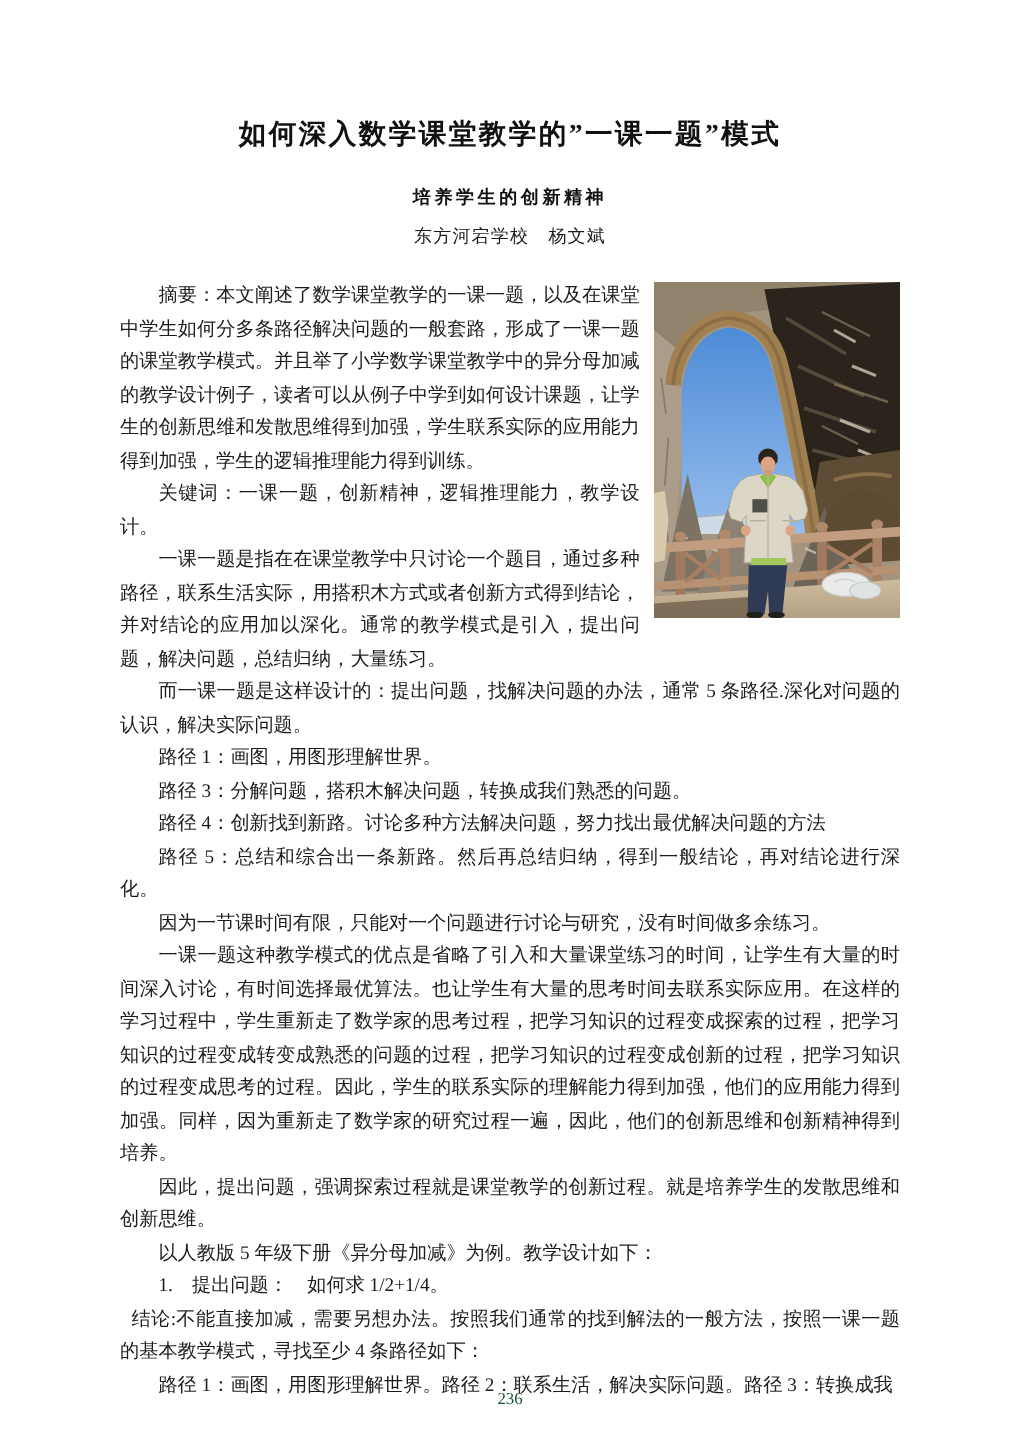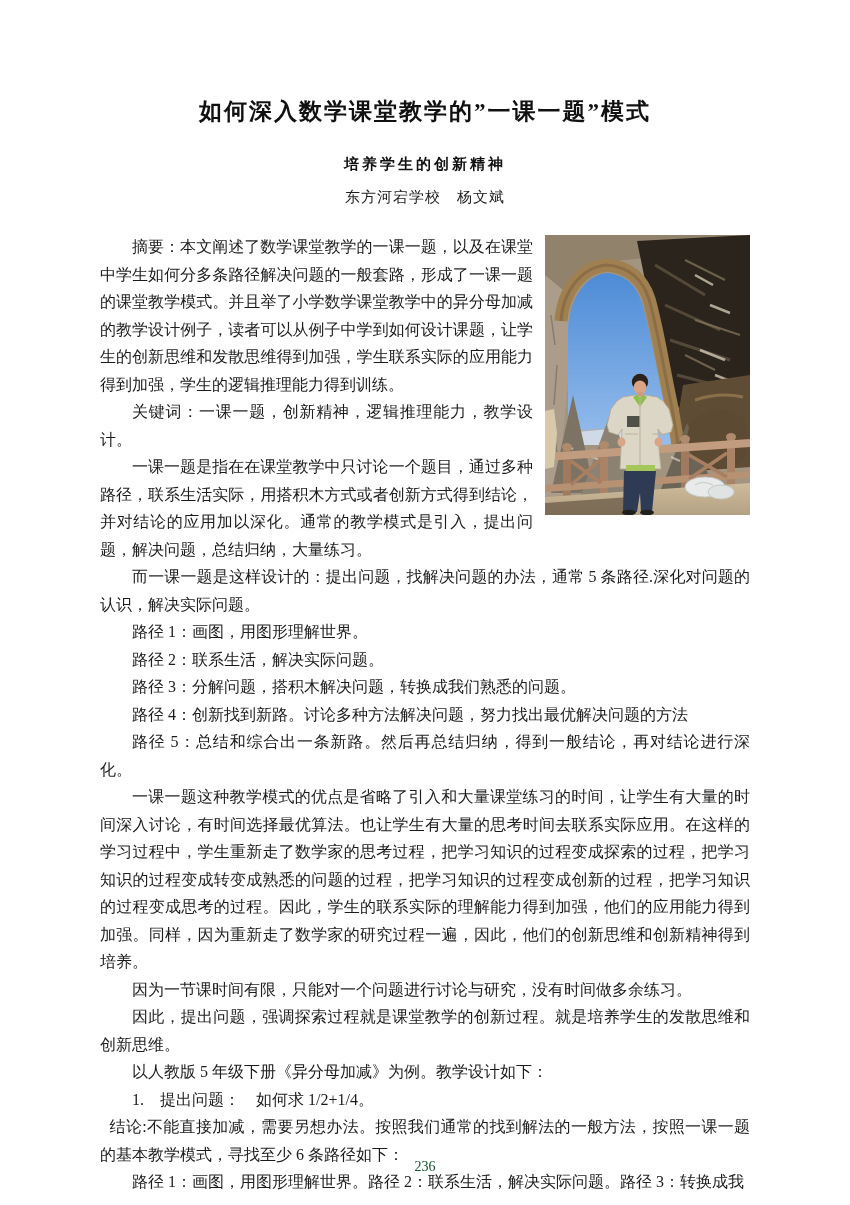--- a/index.html
+++ b/index.html
@@ -132,29 +132,28 @@
             <ellipse cx="102" cy="277.5" rx="7" ry="2.8" fill="#1f1f1d"></ellipse>
           </g>
         </svg>
       </figure>
 
       <p>摘要：本文阐述了数学课堂教学的一课一题，以及在课堂中学生如何分多条路径解决问题的一般套路，形成了一课一题的课堂教学模式。并且举了小学数学课堂教学中的异分母加减的教学设计例子，读者可以从例子中学到如何设计课题，让学生的创新思维和发散思维得到加强，学生联系实际的应用能力得到加强，学生的逻辑推理能力得到训练。</p>
       <p>关键词：一课一题，创新精神，逻辑推理能力，教学设计。</p>
       <p>一课一题是指在在课堂教学中只讨论一个题目，通过多种路径，联系生活实际，用搭积木方式或者创新方式得到结论，并对结论的应用加以深化。通常的教学模式是引入，提出问题，解决问题，总结归纳，大量练习。</p>
       <p>而一课一题是这样设计的：提出问题，找解决问题的办法，通常 5 条路径.深化对问题的认识，解决实际问题。</p>
       <p>路径 1：画图，用图形理解世界。</p>
-      <p>路径 2：联系生活，解决实际问题。</p>
       <p>路径 3：分解问题，搭积木解决问题，转换成我们熟悉的问题。</p>
       <p>路径 4：创新找到新路。讨论多种方法解决问题，努力找出最优解决问题的方法</p>
       <p>路径 5：总结和综合出一条新路。然后再总结归纳，得到一般结论，再对结论进行深化。</p>
+      <p>因为一节课时间有限，只能对一个问题进行讨论与研究，没有时间做多余练习。</p>
       <p>一课一题这种教学模式的优点是省略了引入和大量课堂练习的时间，让学生有大量的时间深入讨论，有时间选择最优算法。也让学生有大量的思考时间去联系实际应用。在这样的学习过程中，学生重新走了数学家的思考过程，把学习知识的过程变成探索的过程，把学习知识的过程变成转变成熟悉的问题的过程，把学习知识的过程变成创新的过程，把学习知识的过程变成思考的过程。因此，学生的联系实际的理解能力得到加强，他们的应用能力得到加强。同样，因为重新走了数学家的研究过程一遍，因此，他们的创新思维和创新精神得到培养。</p>
-      <p>因为一节课时间有限，只能对一个问题进行讨论与研究，没有时间做多余练习。</p>
       <p>因此，提出问题，强调探索过程就是课堂教学的创新过程。就是培养学生的发散思维和创新思维。</p>
       <p>以人教版 5 年级下册《异分母加减》为例。教学设计如下：</p>
       <p>1.　提出问题：　如何求 1/2+1/4。</p>
-      <p class="small-indent">结论:不能直接加减，需要另想办法。按照我们通常的找到解法的一般方法，按照一课一题的基本教学模式，寻找至少 6 条路径如下：</p>
+      <p class="small-indent">结论:不能直接加减，需要另想办法。按照我们通常的找到解法的一般方法，按照一课一题的基本教学模式，寻找至少 4 条路径如下：</p>
       <p>路径 1：画图，用图形理解世界。路径 2：联系生活，解决实际问题。路径 3：转换成我</p>
 
     </div>
   </div>
 
   <div class="footer">236</div>
 </div>
 
 </body></html>

